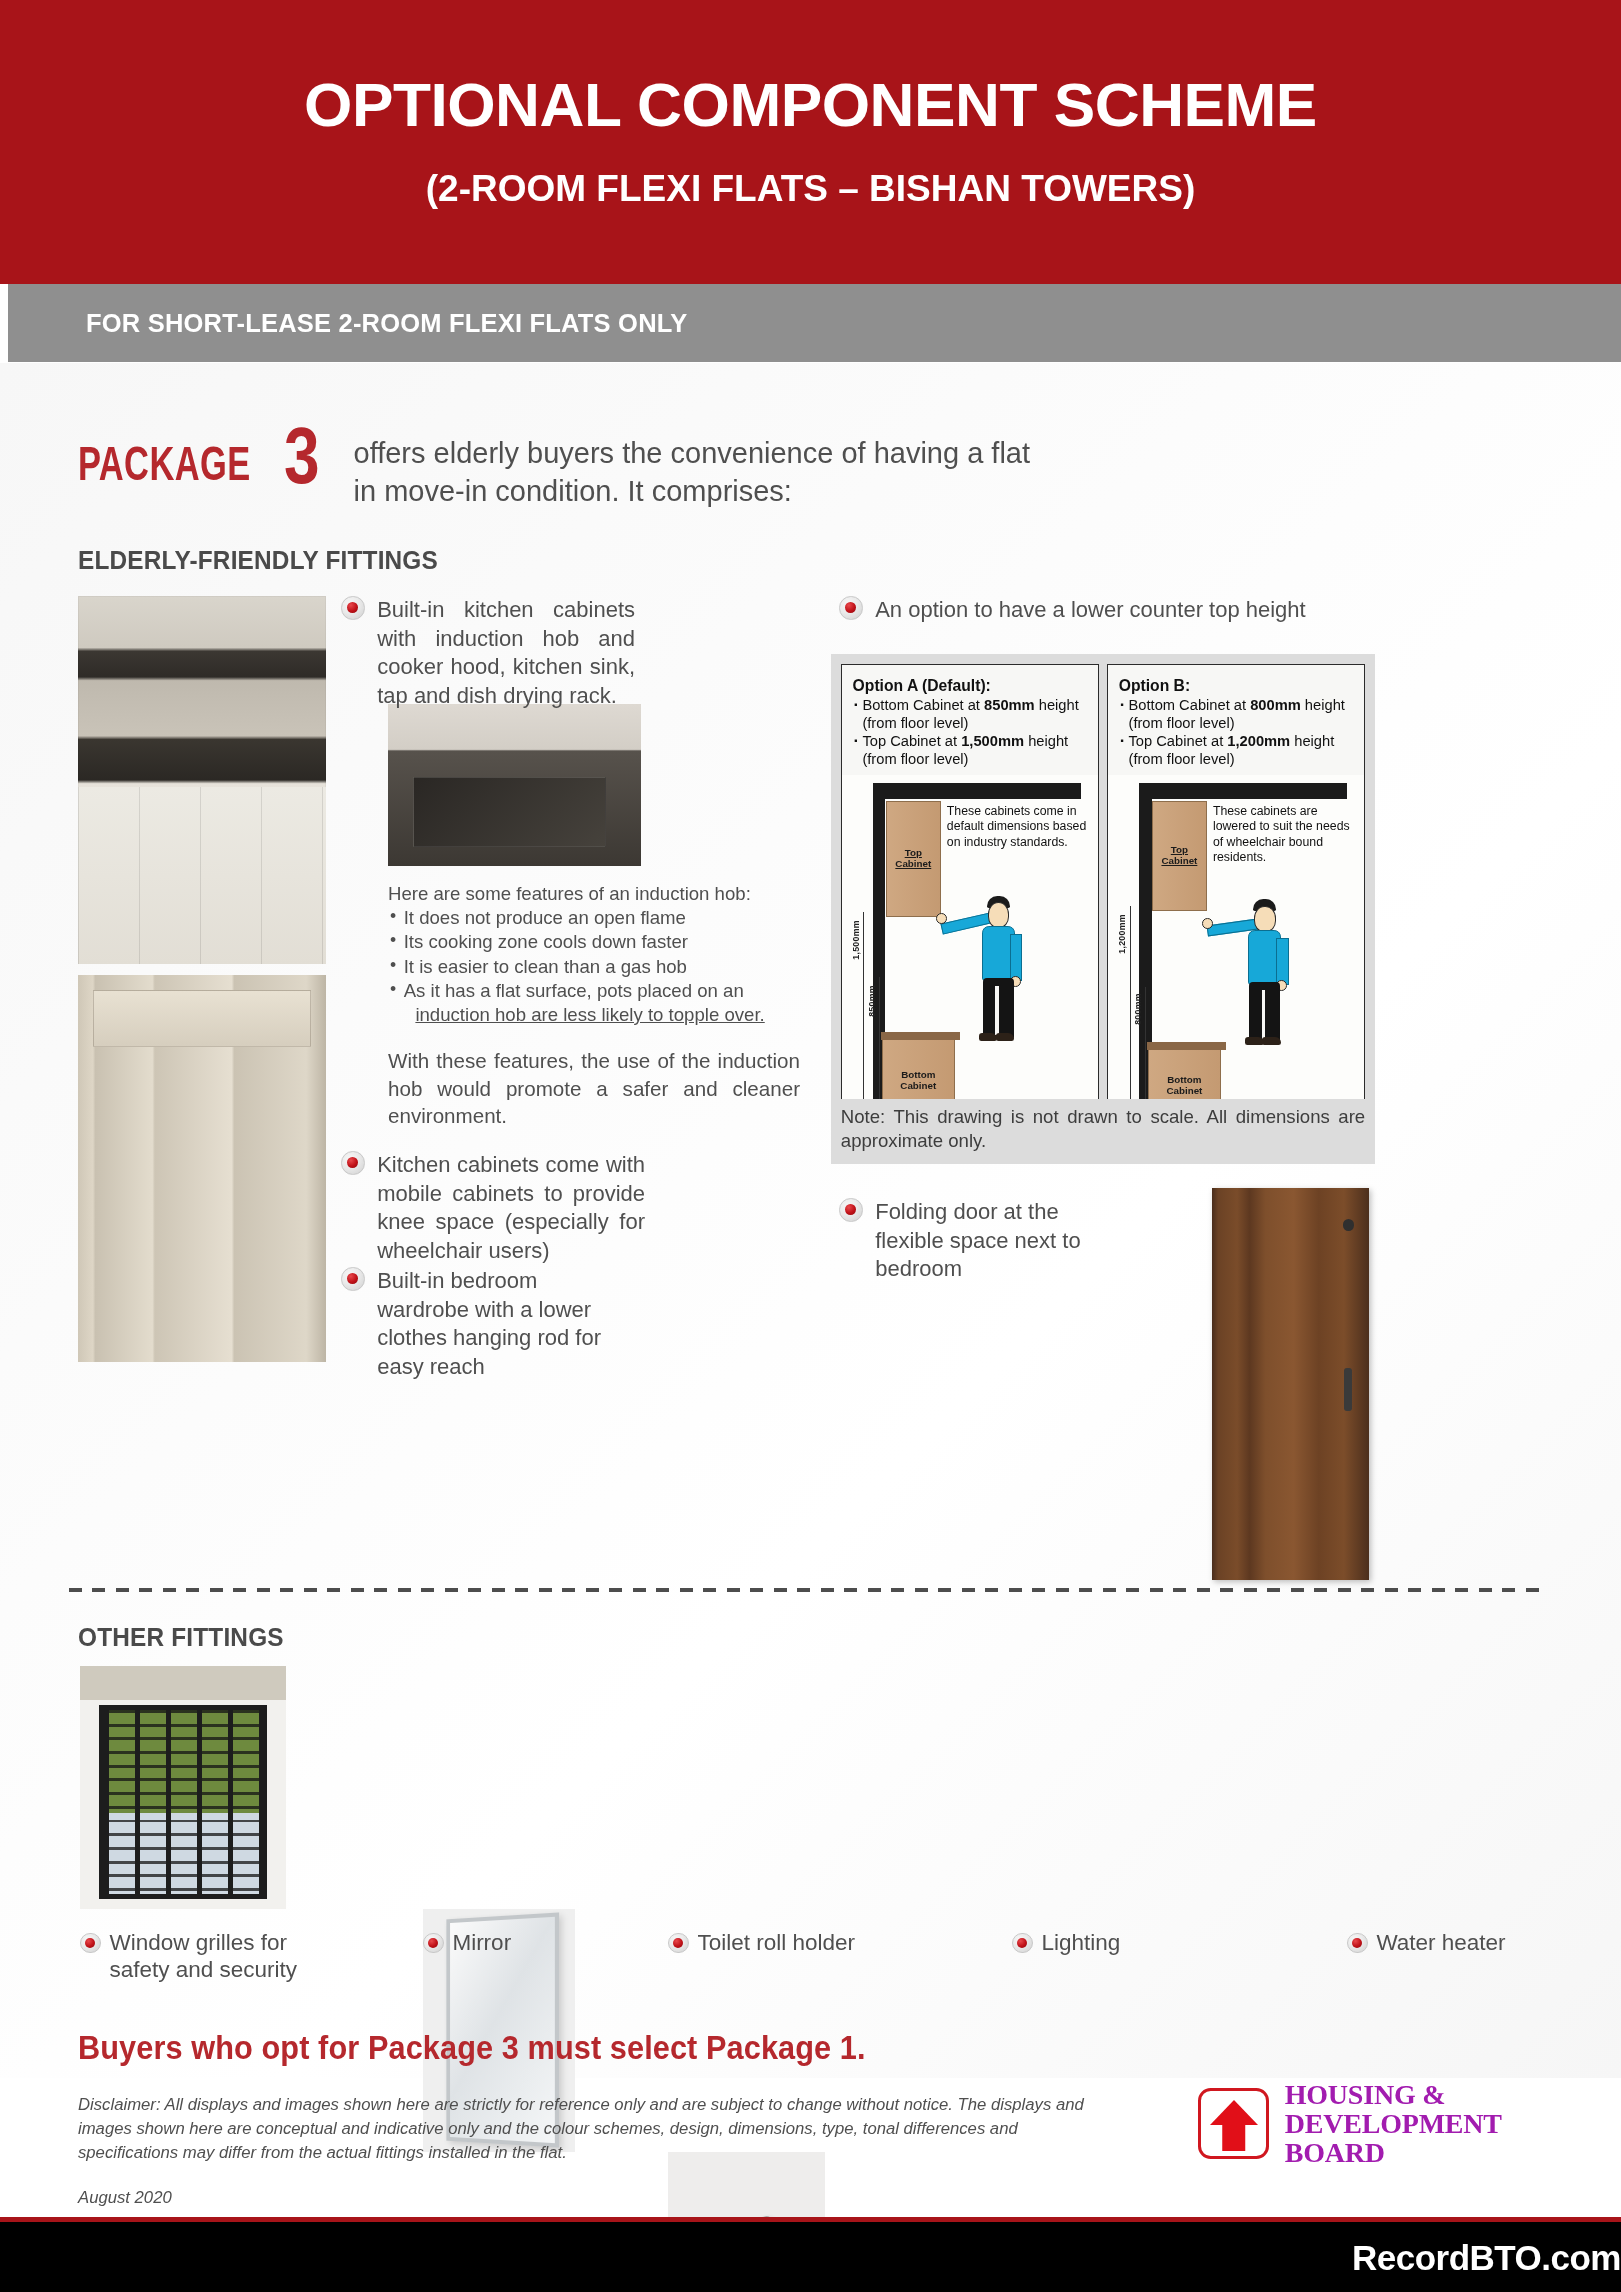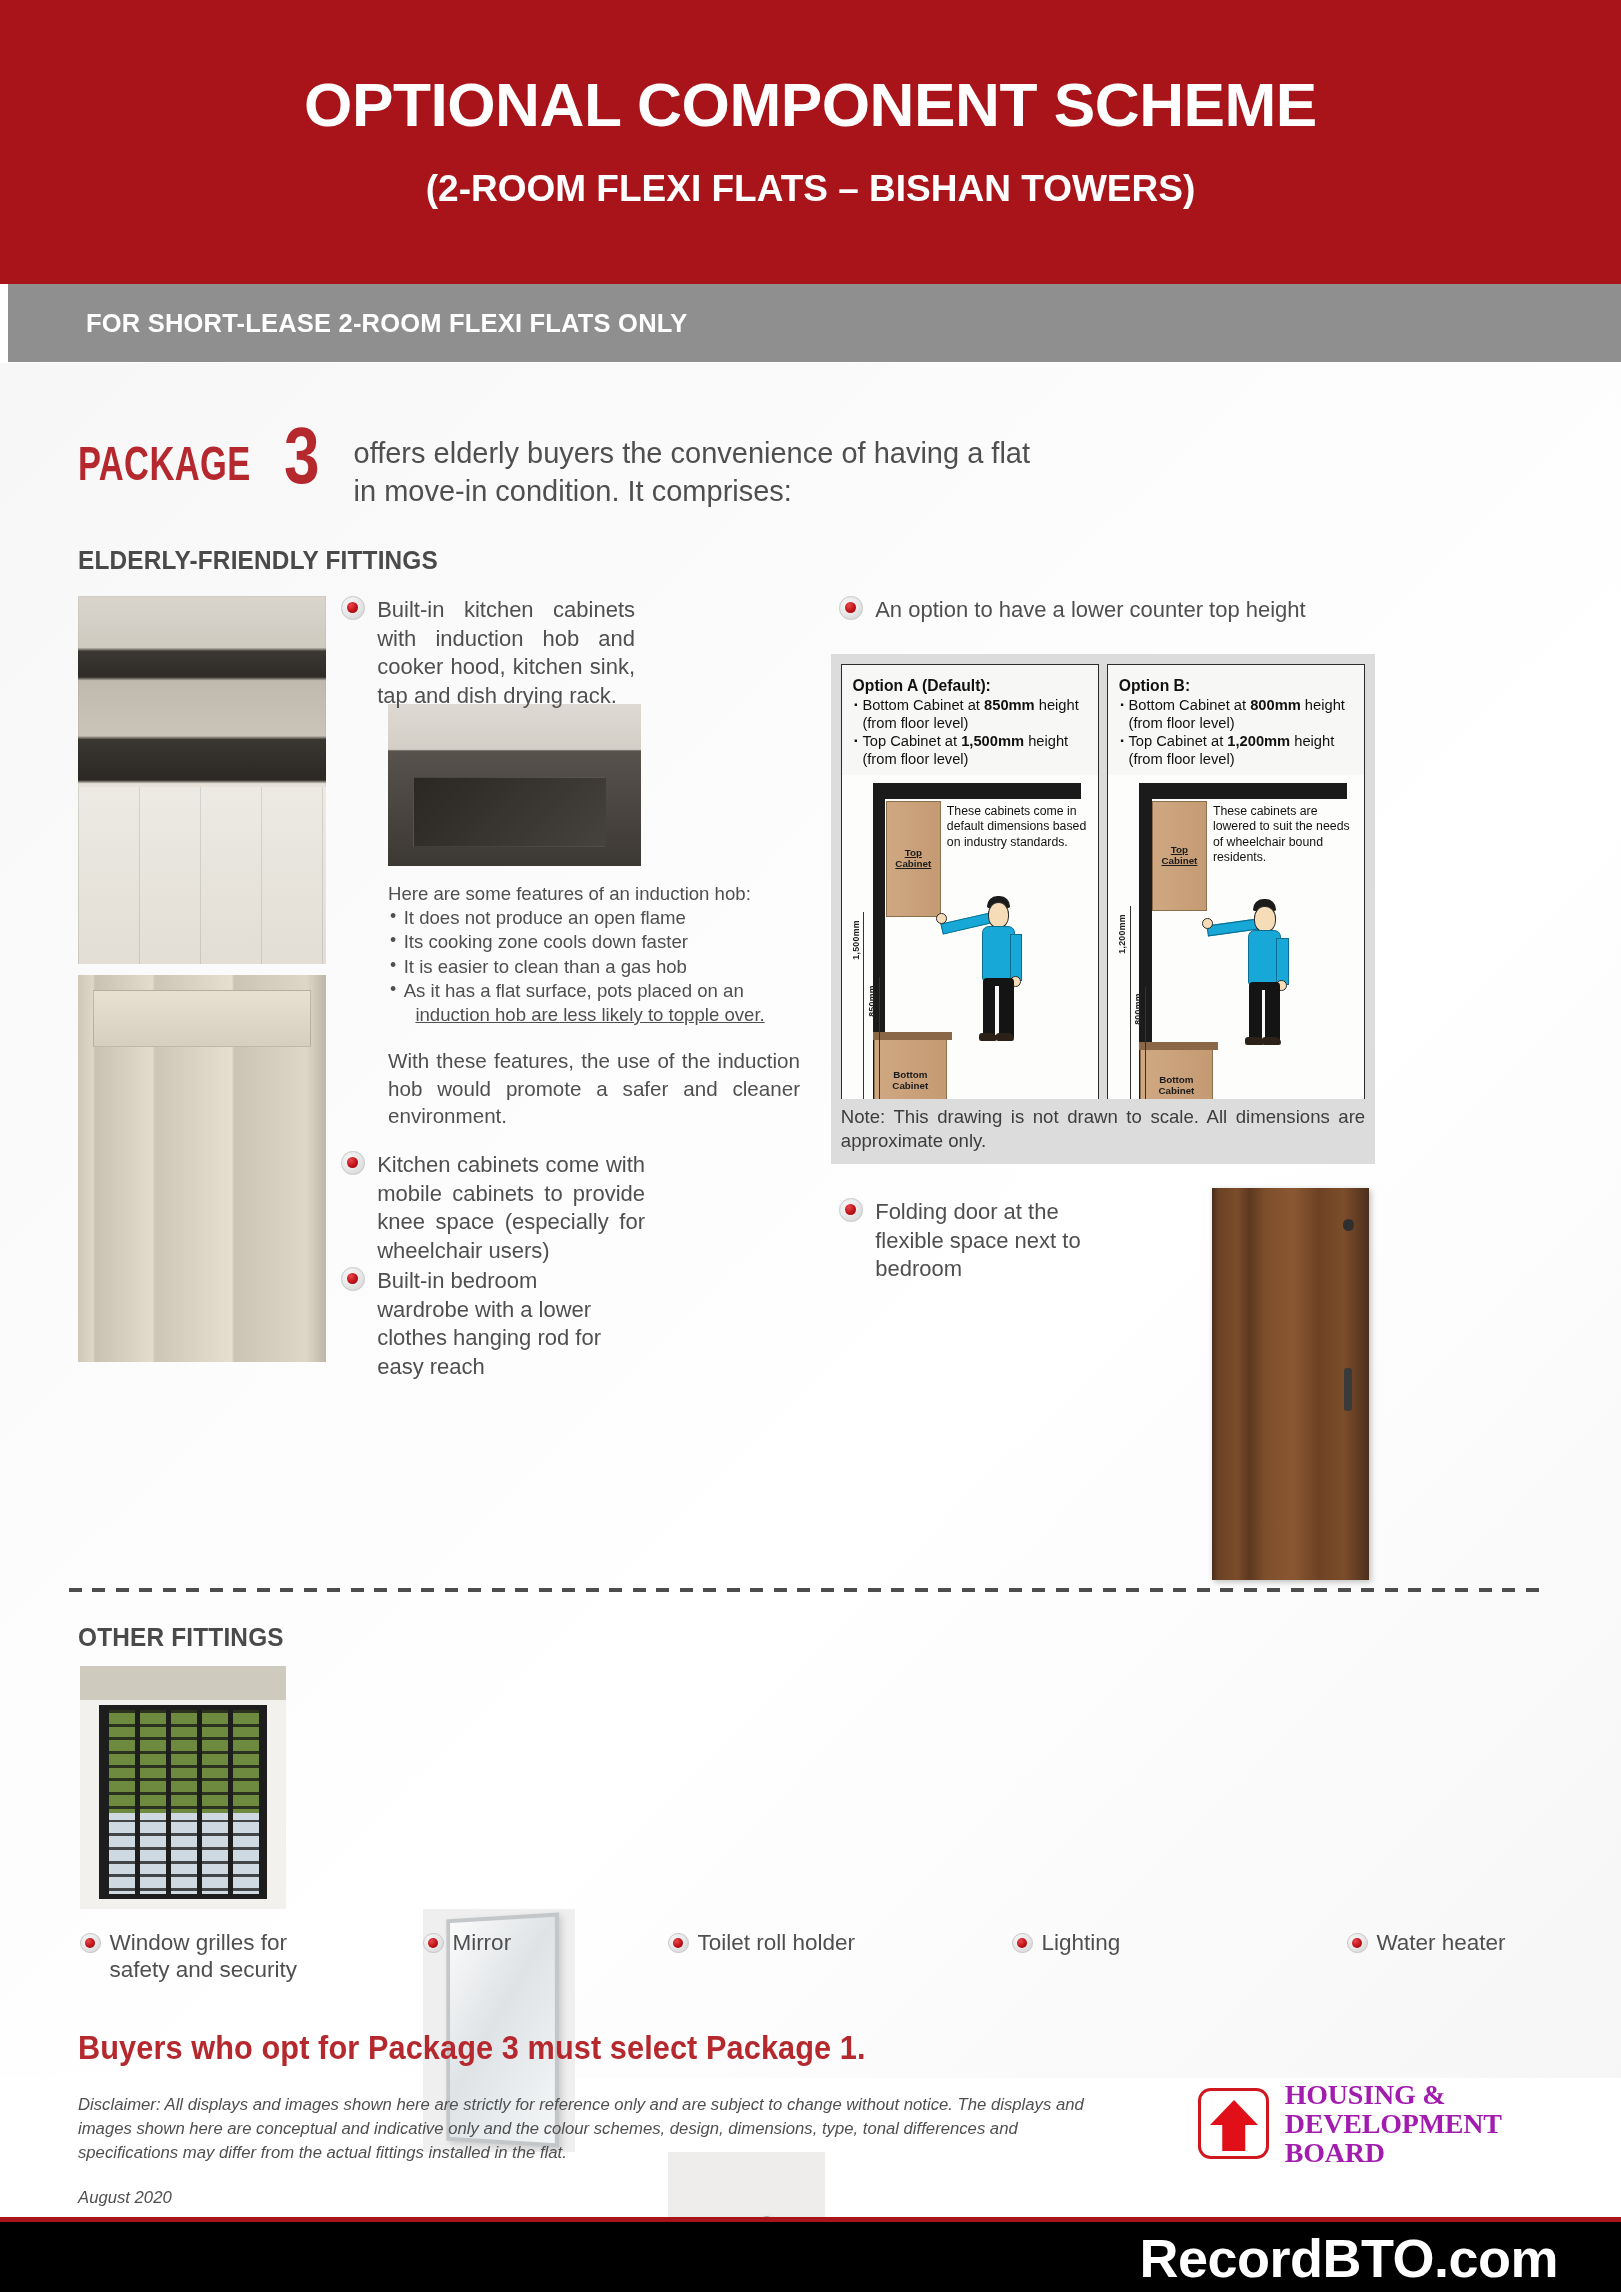--- a/index.html
+++ b/index.html
@@ -172,21 +172,21 @@
   .ceil { position:absolute; left:31px; top:7.8px; right:17.6px; height:15.7px; background:#1b1b1b; }
   .floor { position:absolute; left:31px; bottom:13.7px; right:17.6px; height:15.7px; background:#1b1b1b; }
   .topcab {
     position:absolute; left:44px; width:55px;
     background:linear-gradient(to right,#cfa882,#c49a72);
     border:1px solid #8e6e4c;
     display:flex; align-items:center; justify-content:center; text-align:center;
     font-size:9.8px; font-weight:bold; color:#1b1b1b; line-height:1.1;text-decoration:underline;
   }
   .botcab {
-    position:absolute; left:32px; width:73px;
+    position:absolute; left:40px; width:73px;
     background:linear-gradient(to right,#cfa882,#c49a72);
     border:1px solid #8e6e4c;
     display:flex; align-items:center; justify-content:center; text-align:center;
     font-size:9.8px; font-weight:bold; color:#1b1b1b; line-height:1.1;
   }
   .botcab::before{
     content:""; position:absolute; left:-2px; right:-5.9px; top:-6.9px; height:7.8px;
     background:#8a6746;
   }
   .cabnote {
@@ -310,21 +310,21 @@
   }
   .hdb-name {
     font-family:"Liberation Serif", serif; font-weight:bold; font-size:28px;
     color:#a21caf; line-height:1.04; letter-spacing:-0.2px;
   }
   .red-rule { position:absolute; left:0; top:2217px; width:1621px; height:4.9px; background:#a81419; }
   .blackbar {
     position:absolute; left:0; top:2222px; width:1621px; height:71px; background:#000;
     display:flex; align-items:center; justify-content:flex-end;
   }
-  .blackbar span { color:#fff; font-size:54px; font-weight:bold; margin-right:63px; letter-spacing:-0.5px; }
+  .blackbar span { color:#fff; font-size:35px; font-weight:bold; letter-spacing:-0.5px; }
 </style>
 </head>
 <body>
 
 <div class="page">
 
   <div class="hdr-red">
     <div class="hdr-title">OPTIONAL COMPONENT SCHEME</div>
     <div class="hdr-sub">(2-ROOM FLEXI FLATS – BISHAN TOWERS)</div>
   </div>

